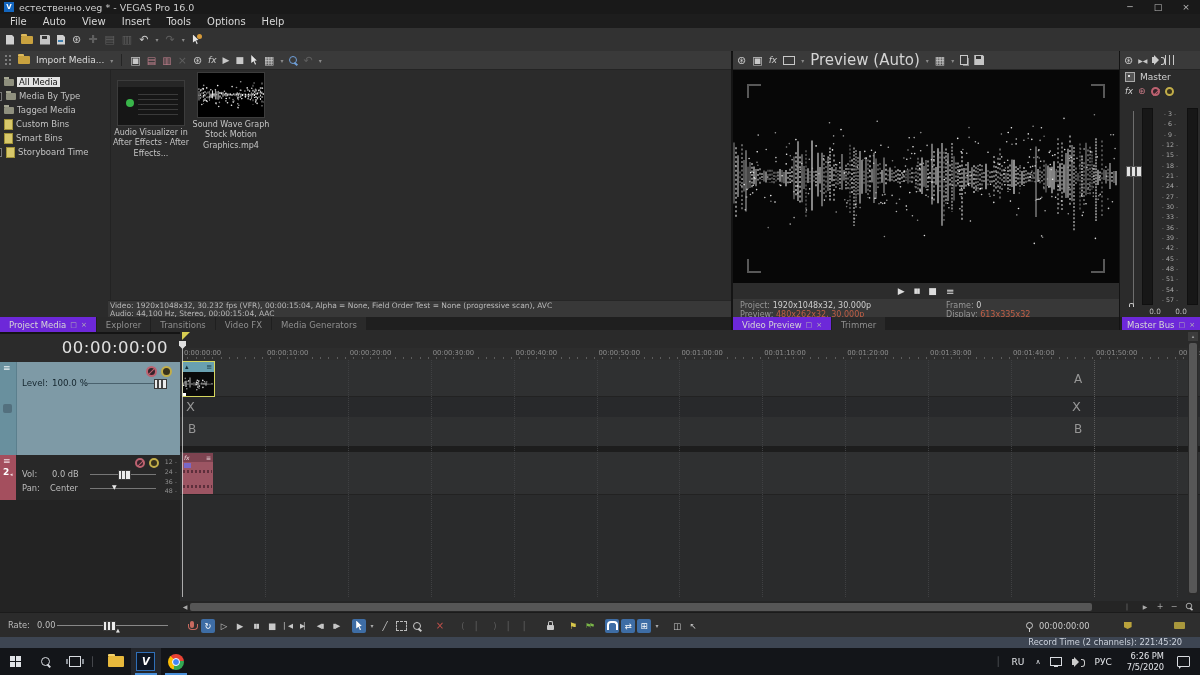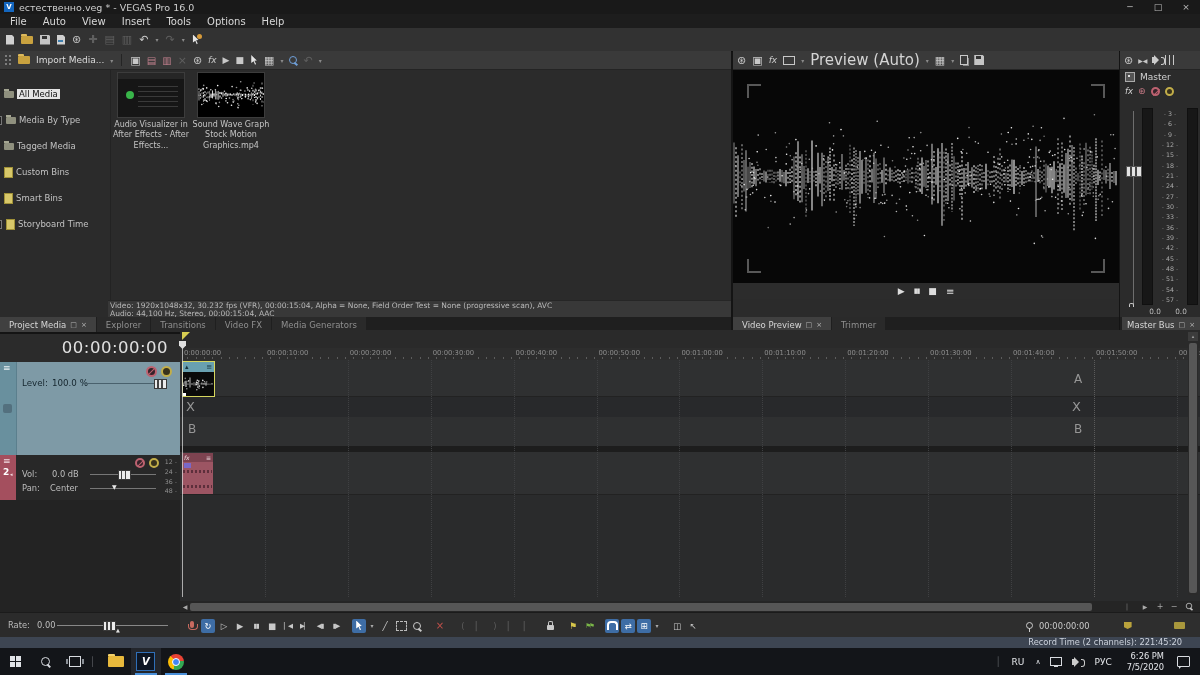--- a/index.html
+++ b/index.html
@@ -54,25 +54,25 @@
   .circ.pink{border:2px solid #bd6270;background:#35232a;}
   .circ.pink::after{content:"";position:absolute;left:-1px;top:3px;width:9px;height:1px;background:#bd6270;transform:rotate(-45deg);}
   .circ.yellow{border:2px solid #c2ae49;background:#38321d;}
   .circ.sm{width:9px;height:9px;}
   
   .panel{position:absolute;top:51px;height:281px;background:#2b2b2b;}
   .ptoolbar{position:absolute;left:0;top:0;right:0;height:18px;background:#3a3a3a;display:flex;align-items:center;gap:6px;padding-left:4px;border-bottom:1px solid #242424;}
   .vsep{width:1px;height:12px;background:#242424;margin:0 2px;}
   .tabsbar{position:absolute;left:0;bottom:0;right:0;height:15px;background:#1f1f1f;display:flex;gap:1px;align-items:stretch;}
   .tab{display:flex;align-items:center;gap:4px;padding:0 9px;background:#2a2a2a;color:#8f8f8f;font-size:8.5px;}
-  .tab.active{background:#404040;color:#d6d6d6;}
+  .tab.active{background:#6d28d9;color:#d6d6d6;}
   .tabico{font-size:7px;color:#b5b5b5;}
   
   #tree{position:absolute;left:0;top:19px;width:110px;bottom:30px;border-right:1px solid #232323;padding-top:3px;}
-  .trow{display:flex;align-items:center;height:10px;margin:16px 0 1px 4px;gap:3px;font-size:8.5px;color:#c2c2c2;}
+  .trow{display:flex;align-items:center;height:10px;margin:4px 0 1px 4px;gap:3px;font-size:8.5px;color:#c2c2c2;}
   .plusbox{width:7px;height:7px;border:1px solid #777;background:#222;color:#bbb;font-size:6px;line-height:6px;text-align:center;margin-left:-11px;margin-right:1px;}
   .i-binfolder{width:10px;height:7px;background:#8f907e;border-radius:1px;position:relative;flex:none;}
   .i-binfolder::before{content:"";position:absolute;left:0;top:-2px;width:5px;height:2px;background:#a5a692;}
   .i-binpage{width:7px;height:9px;background:#d8c86a;border:1px solid #a19238;flex:none;}
   .sel{background:#e4e4e4;color:#111;padding:0 2px;}
   .mcard{position:absolute;top:21px;width:78px;text-align:center;}
   .mthumb{width:66px;height:44px;margin:0 auto;background:#111;border:1px solid #3c3c3c;position:relative;overflow:hidden;}
   .mcap{font-size:8px;color:#c4c4c4;line-height:1.3;margin-top:2px;}
   .th-ae{background:linear-gradient(#262626 0 6px,#161616 6px);}
   .th-ae::before{content:"";position:absolute;left:8px;top:18px;width:8px;height:8px;border-radius:50%;background:#39b54a;}
@@ -290,21 +290,21 @@
           <i class="i-binpage"></i>
           <span>Smart Bins</span>
         </span>
         <span class="trow">
           <span class="plusbox">+</span>
           <i class="i-binpage"></i>
           <span>Storyboard Time</span>
         </span>
       </div>
 
-    <div class="mcard" style="left:112px;">
+    <div class="mcard" style="left:112px;margin-top:8px;">
       <div class="mthumb th-ae"></div>
       <div class="mcap">Audio Visualizer in After Effects - After Effects...</div>
     </div>
     <div class="mcard" style="left:192px;">
       <div class="mthumb" style="background:#000;">
           <div id="thumbwave" style="position:absolute;inset:0;"><svg width="66" height="44" xmlns="http://www.w3.org/2000/svg">
               <line x1="1" y1="17.7" x2="1" y2="27.4" stroke="rgb(148,148,148)" stroke-width="1.1"></line>
               <line x1="2.5" y1="16.7" x2="2.5" y2="26.1" stroke="rgb(128,128,128)" stroke-width="1.1" stroke-dasharray="2 1.6"></line>
               <line x1="4" y1="15.6" x2="4" y2="26.6" stroke="rgb(110,110,110)" stroke-width="1.1" stroke-dasharray="2 1.6"></line>
               <line x1="5.5" y1="15.0" x2="5.5" y2="31.0" stroke="rgb(165,165,165)" stroke-width="1.1" stroke-dasharray="2 1.9"></line>
@@ -1011,20 +1011,34 @@
       <div class="corner br"></div>
     </div>
 
     <div id="pvtrans">
       <span style="font-size:9px;">▶</span>
       <span style="font-size:7px;letter-spacing:-1px;">▮▮</span>
       <span style="font-size:9px;">■</span>
       <span style="font-size:10px;">≡</span>
     </div>
 
+    <div id="pvinfo">
+      <div style="position:absolute;left:7px;top:2px;">
+        <span class="klabel">Project:</span>
+        <span class="kval">1920x1048x32, 30.000p</span><br>
+        <span class="klabel">Preview:</span>
+        <span class="kred">480x262x32, 30.000p</span>
+      </div>
+      <div style="position:absolute;left:213px;top:2px;">
+        <span class="klabel">Frame:</span>
+        <span class="kval">0</span><br>
+        <span class="klabel">Display:</span>
+        <span class="kred">613x335x32</span>
+      </div>
+    </div>
 
     <div class="tabsbar">
       <div class="tab active">
         <span>Video Preview</span>
         <span class="tabico">□</span>
         <span class="tabico">×</span>
       </div>
       <div class="tab">
           <span>Trimmer</span>
         </div>

